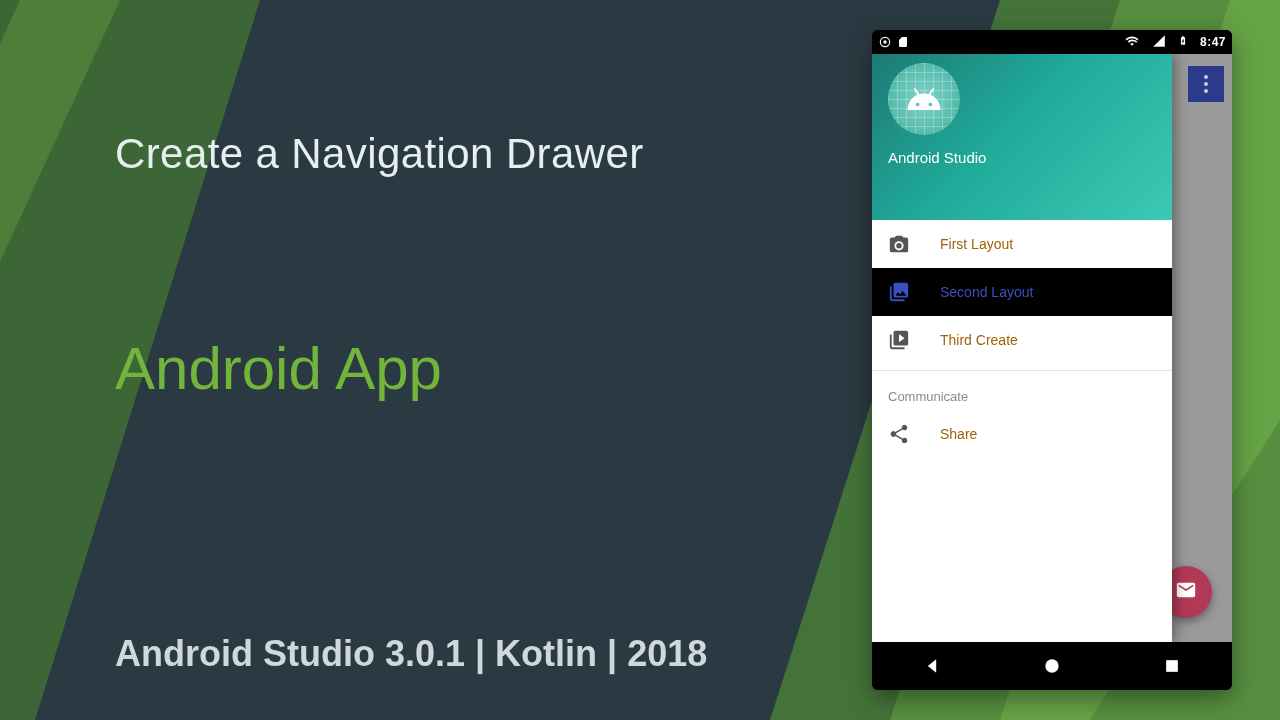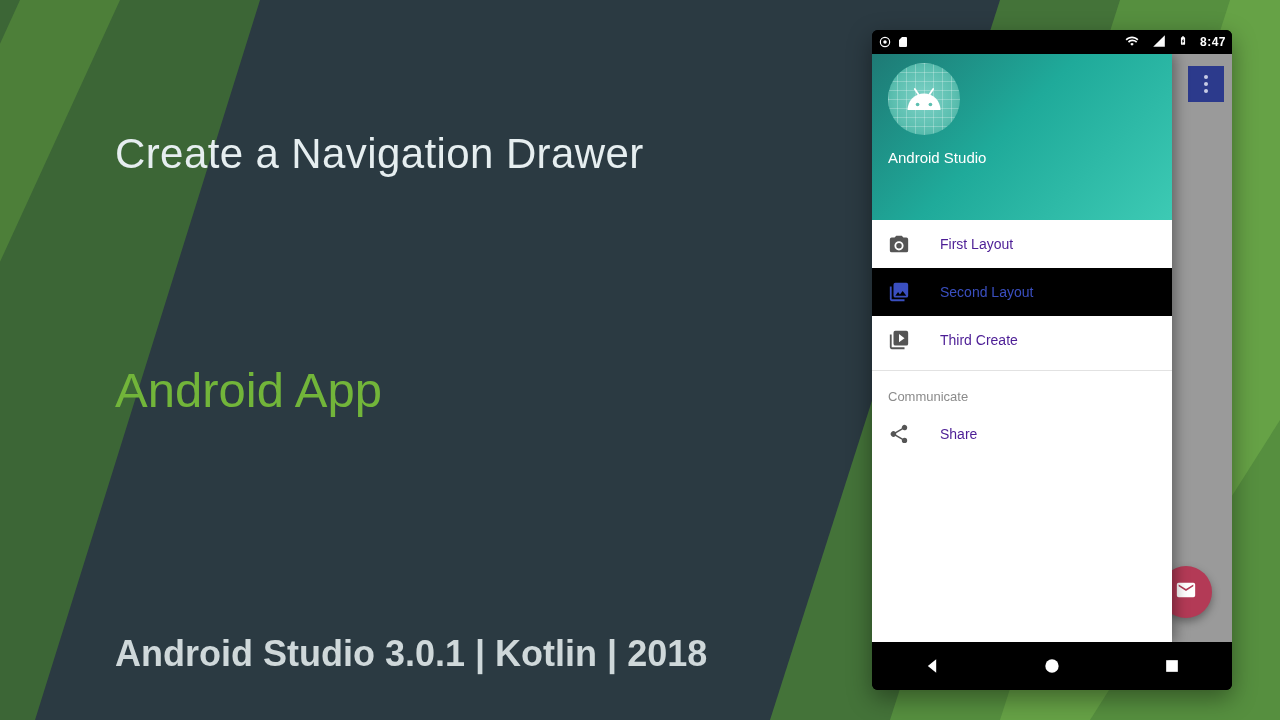--- a/index.html
+++ b/index.html
@@ -22,24 +22,23 @@
     left: 115px; top: 130px;
     color: #e6eef0;
     font-size: 42px;
     font-weight: 300;
     letter-spacing: 0.4px;
   }
   .slide-big {
     position: absolute;
     left: 115px; top: 335px;
     color: #72b53a;
-    font-size: 49px;
+    font-size: 60px;
     line-height: 1.12;
     font-weight: 300;
-    margin-top: 28px;
   }
   .slide-footer {
     position: absolute;
     left: 115px; bottom: 45px;
     color: #cfd8da;
     font-size: 36px;
     font-weight: 700;
   }
   
   .phone {
@@ -132,21 +131,21 @@
   .avatar svg { width: 44px; height: 28px; position: relative; z-index:1; fill:#fff; }
   .hdr-name { margin-top: 14px; font-size: 15px; }
   .hdr-email { font-size: 13.5px; color: #cfece6; margin-top: 1px; }
   .menu {
     flex: 1; overflow-y: auto;
   }
   .item {
     display: flex; align-items: center;
     height: 48px;
     padding: 0 16px;
-    font-size: 14px; color:#4c1d95;
+    font-size: 14px; color:#a16207;
     cursor: pointer;
   }
   .item .ic {
     width: 22px; height: 22px; margin-right: 30px;
     display:flex; align-items:center; justify-content:center;
   }
   .item.selected {
     background: #000000; color: #3a4fc0;
   }
   .item.selected .ic svg { fill: #3a4fc0; }

